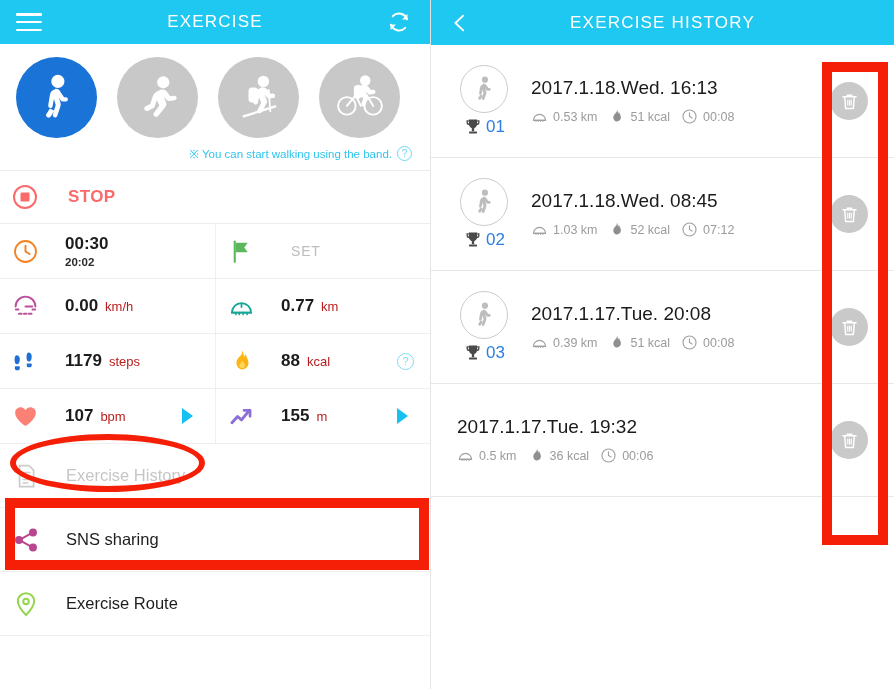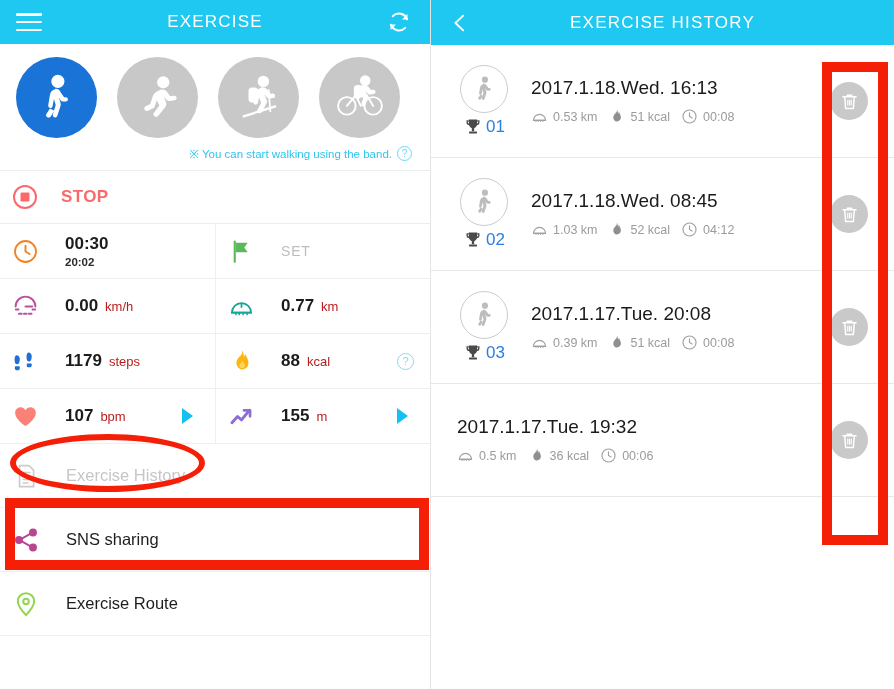--- a/index.html
+++ b/index.html
@@ -46,38 +46,38 @@
     width: 15px; height: 15px; border-radius: 50%; border: 1.2px solid #6fd8f5;
     color: #6fd8f5; font-size: 10px; display: flex; align-items: center;
     justify-content: center; line-height: 1;
   }
 
   .divider { height: 1px; background: #ececec; }
 
   
   .stop-row { height: 52px; display: flex; align-items: center; padding-left: 12px; }
   .stop-icon { width: 26px; height: 26px; }
-  .stop-label { color: #fa6a6a; font-size: 17px; font-weight: bold; margin-left: 23px; letter-spacing: .4px; }
+  .stop-label { color: #fa6a6a; font-size: 17px; font-weight: bold; margin-left: 30px; letter-spacing: .4px; }
 
   
   .stats { border-top: 1px solid #ececec; }
   .stat-row { display: flex; height: 55px; border-bottom: 1px solid #efefef; }
   .stat-cell {
     width: 215px; display: flex; align-items: center; position: relative;
     padding-left: 12px;
   }
   .stat-cell + .stat-cell { border-left: 1px solid #efefef; }
   .stat-ico { width: 27px; height: 27px; flex: 0 0 27px;
               display: flex; align-items: center; justify-content: center; }
   .stat-body { margin-left: 26px; display: flex; align-items: baseline; gap: 7px; }
   .stat-val { font-size: 17px; font-weight: bold; color: #1c1c1c; }
   .stat-unit { font-size: 13px; color: #b91c1c; }
   .stat-sub { font-size: 11.5px; font-weight: bold; color: #2a2a2a; margin-top: 2px; }
   .stat-stack { margin-left: 26px; display: flex; flex-direction: column; }
-  .stat-set { margin-left: 26px; font-size: 14px; color: #bdbdbd; letter-spacing: .8px; }
+  .stat-set { margin-left: 36px; font-size: 14px; color: #bdbdbd; letter-spacing: .8px; }
   .arrow-r { position: absolute; right: 22px; width: 0; height: 0;
      border-top: 8px solid transparent; border-bottom: 8px solid transparent;
      border-left: 11px solid #15c0f2; }
   .q-mark { position: absolute; right: 16px; width: 17px; height: 17px;
      border-radius: 50%; border: 1.2px solid #7fdcf6; color: #7fdcf6;
      font-size: 11px; display: flex; align-items: center; justify-content: center; }
 
   
   .menu-item { height: 64px; display: flex; align-items: center;
                padding-left: 12px; border-bottom: 1px solid #efefef; }
@@ -453,21 +453,21 @@
             <svg viewBox="0 0 24 24" fill="#8f8f8f">
               <path d="M12.6 2c.6 4-2.3 5.1-3.8 7.4-1.6 2.4-1.8 5.2-.2 7.4 1.1 1.5 2.6 2.2 4 2.2 3.2 0 5.6-2.4 5.6-5.8 0-3.3-2.2-5.2-2.7-7.8-.8.9-1.1 2-1 3.2C13.8 6.3 13.6 3.6 12.6 2z"></path>
             </svg>
             <span class="metric-txt">52 kcal</span>
           </span>
           <span class="metric">
             <svg viewBox="0 0 24 24" fill="none" stroke="#a0a0a0" stroke-width="1.6">
               <circle cx="12" cy="12" r="9.2"></circle>
                 <path d="M12 6.8V12l3.6 2.2" stroke-linecap="round"></path>
             </svg>
-            <span class="metric-txt">04:12</span>
+            <span class="metric-txt">07:12</span>
           </span>
         </div>
       </div>
       <div class="trash-btn">
         <svg viewBox="0 0 24 24" fill="none" stroke="#ffffff" stroke-width="1.7">
           <path d="M4.5 6.5h15" stroke-linecap="round"></path>
           <path d="M9.5 6.5V4.8h5v1.7"></path>
           <path d="M6.5 6.5 7.6 20h8.8l1.1-13.5"></path>
           <path d="M10 10v6.5 M12 10v6.5 M14 10v6.5" stroke-width="1.3"></path>
         </svg>

